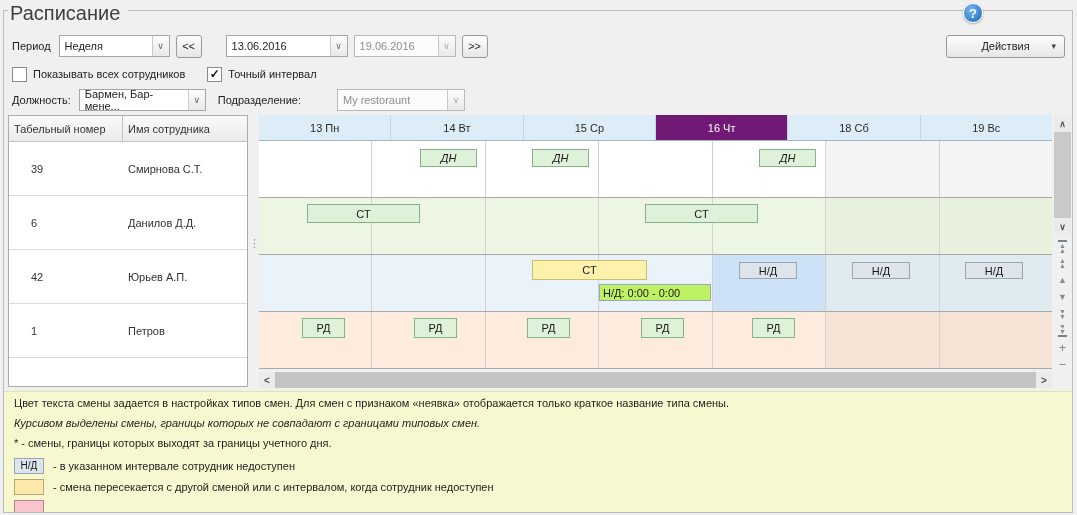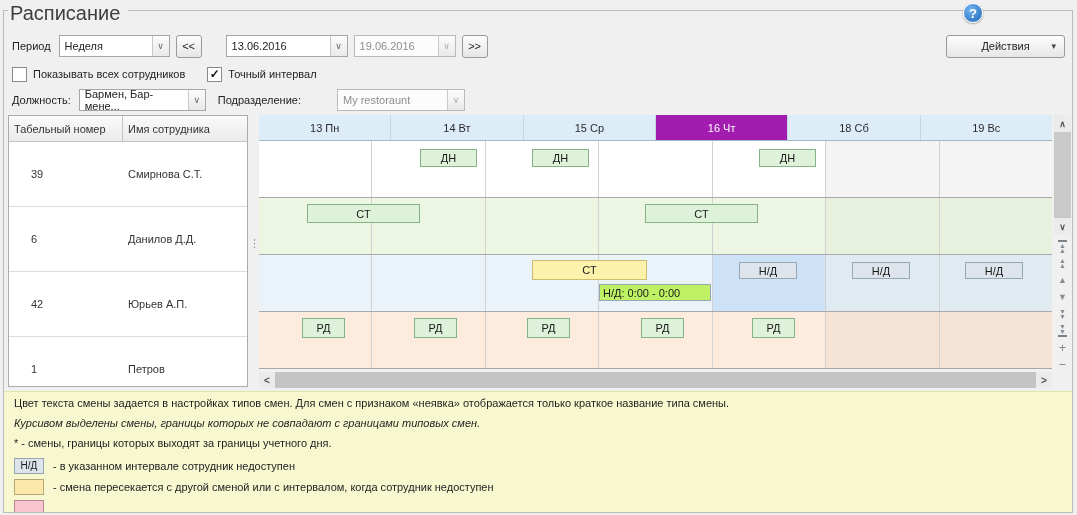--- a/index.html
+++ b/index.html
@@ -24,37 +24,37 @@
   .btn{height:23px;border:1px solid #9a9a9a;border-radius:3px;background:linear-gradient(#fdfdfd,#e6e6e6);
     display:flex;align-items:center;justify-content:center;color:#1e1e1e}
   .btn-sm{width:26px;margin-left:6px}
   .cb{width:15px;height:15px;border:1px solid #8a8a8a;background:#fff;margin-right:6px;display:flex;align-items:center;justify-content:center;
     font-size:12px;font-weight:bold;color:#111;line-height:10px}
   
   .left-table{position:absolute;left:8px;top:115px;width:240px;height:272px;background:#fff;border:1px solid #ababab}
   .lt-header{height:26px;display:flex;background:linear-gradient(#fafafa,#ebebeb);border-bottom:1px solid #c3c3c3;color:#333}
   .lt-h1{width:114px;border-right:1px solid #c3c3c3;display:flex;align-items:center;padding-left:5px}
   .lt-h2{flex:1;display:flex;align-items:center;padding-left:5px}
-  .emp-row{height:65px;border-bottom:1px solid #dcdcdc;display:flex;align-items:center;color:#333}
+  .emp-row{height:54px;border-bottom:1px solid #dcdcdc;display:flex;align-items:center;color:#333}
   .emp-num{width:114px;padding-left:22px}
   .emp-name{padding-left:5px}
   .splitter{position:absolute;left:249px;top:240px;width:8px;height:22px;color:#888;font-size:11px;line-height:6px;text-align:center}
   
   .chart{position:absolute;left:259px;top:115px;width:793px}
   .chart-header{height:26px;display:flex;border-bottom:1px solid #9fb6c6}
   .day-h{flex:1;display:flex;align-items:center;justify-content:center;background:#dcedf8;border-right:1px solid #c2d6e4;color:#2a2a2a}
   .day-h:last-child{border-right:none}
-  .day-h.selected{background:#a21caf;color:#fff}
+  .day-h.selected{background:#701a75;color:#fff}
   .chart-row{height:57px;position:relative;border-bottom:1px solid #a9a9a9}
   .cells{position:absolute;left:0;top:0;right:0;bottom:0;display:flex}
   .cell{flex:1;border-right:1px solid #d2d2d2}
   .cell:last-child{border-right:none}
   .block{position:absolute;border:1px solid;display:flex;align-items:center;justify-content:center;color:#1a1a1a;background:#fff}
   .block.left{justify-content:flex-start;padding-left:3px}
-  .block.italic{}
+  .block.italic{font-style:italic}
   
   .hscroll{position:absolute;left:259px;top:372px;width:793px;height:16px;background:#d2d2d2;display:flex;align-items:center}
   .hs-btn{width:16px;height:16px;background:#ebebeb;color:#555;display:flex;align-items:center;justify-content:center;font-size:10px;font-weight:bold}
   .hs-thumb{flex:1;height:16px;background:#c4c4c4}
   .vstrip{position:absolute;left:1054px;top:115px;width:17px}
   .vs-btn{height:17px;background:#ebebeb;color:#555;display:flex;align-items:center;justify-content:center;font-size:9px;font-weight:bold}
   .vs-thumb{height:86px;background:#c9c9c9}
   .minis{margin-top:3px}
   .mini{height:16px;margin-bottom:1px;display:flex;flex-direction:column;align-items:center;justify-content:center;color:#868e96;background:#f0f0f0}
   .mini span{font-size:7px;line-height:5px}

